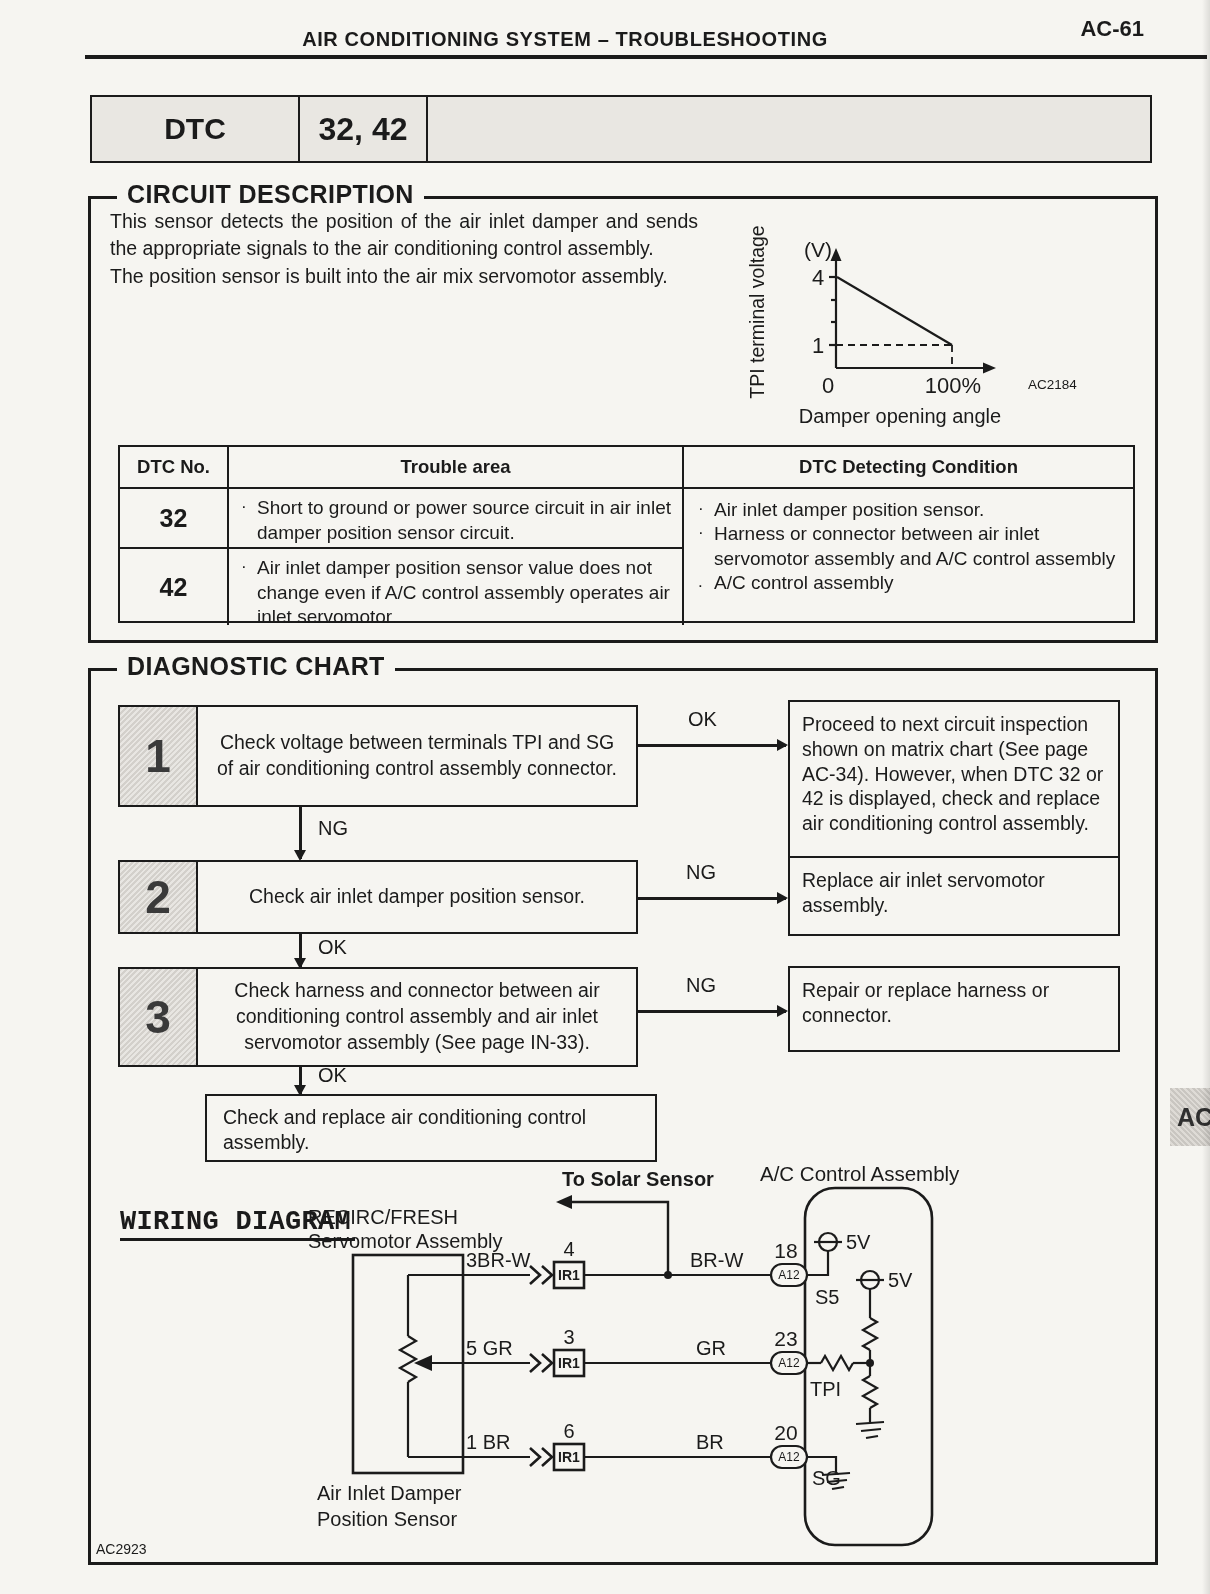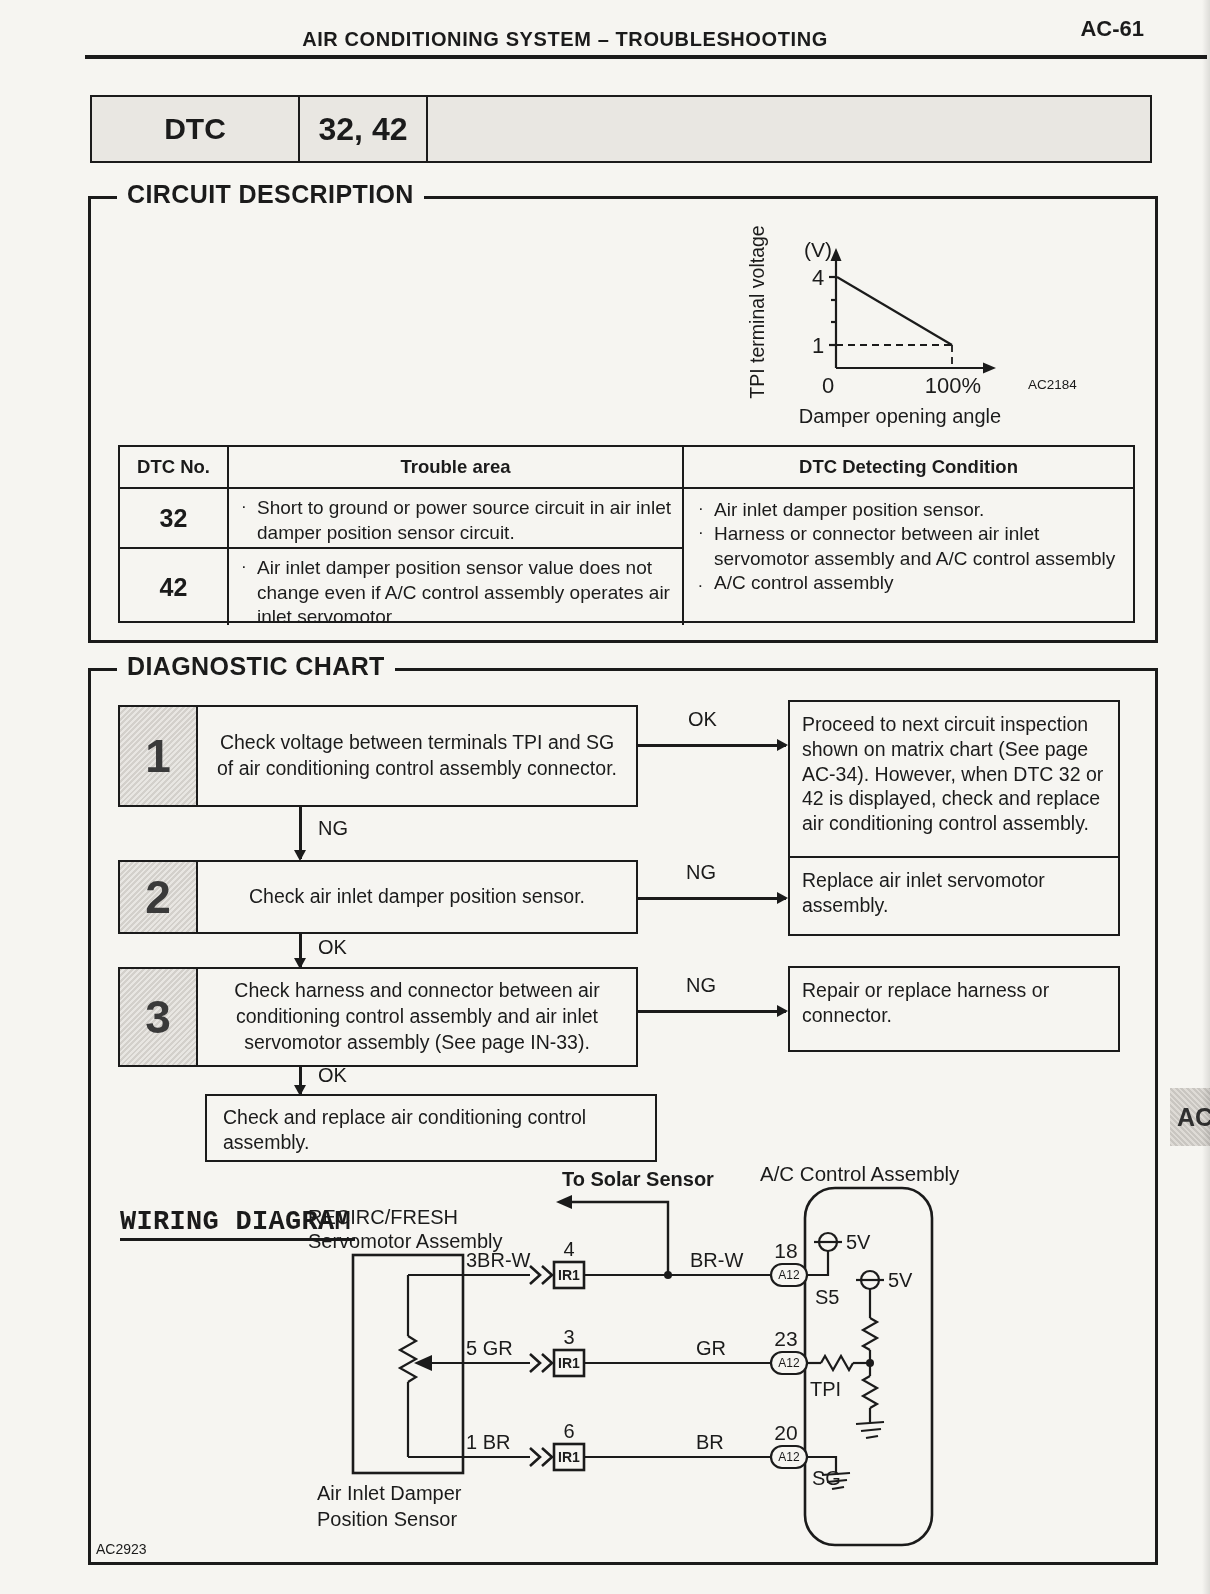--- a/index.html
+++ b/index.html
@@ -92,20 +92,24 @@
 
   <div class="dtc-banner">
     <div class="dtc-cell dtc-label">DTC</div>
     <div class="dtc-cell dtc-codes">32, 42</div>
   </div>
 
   <section class="framed circuit-frame">
     <span class="frame-title">CIRCUIT DESCRIPTION</span>
   </section>
 
+  <div class="desc-block">
+    <p>This sensor detects the position of the air inlet damper and sends the appropriate signals to the air conditioning control assembly.</p>
+    <p>The position sensor is built into the air mix servomotor assembly.</p>
+  </div>
 
   <svg class="graph-svg" width="370" height="240" viewBox="0 0 370 240">
     <g stroke="#1b1b1b" stroke-width="2.2" fill="none">
       <line x1="96" y1="58" x2="96" y2="168"></line>
       <line x1="96" y1="168" x2="246" y2="168"></line>
       <line x1="89" y1="77" x2="97" y2="77"></line>
       <line x1="91" y1="100" x2="97" y2="100"></line>
       <line x1="91" y1="122" x2="97" y2="122"></line>
       <line x1="89" y1="145" x2="97" y2="145"></line>
       <line x1="97" y1="77" x2="212" y2="145"></line>

